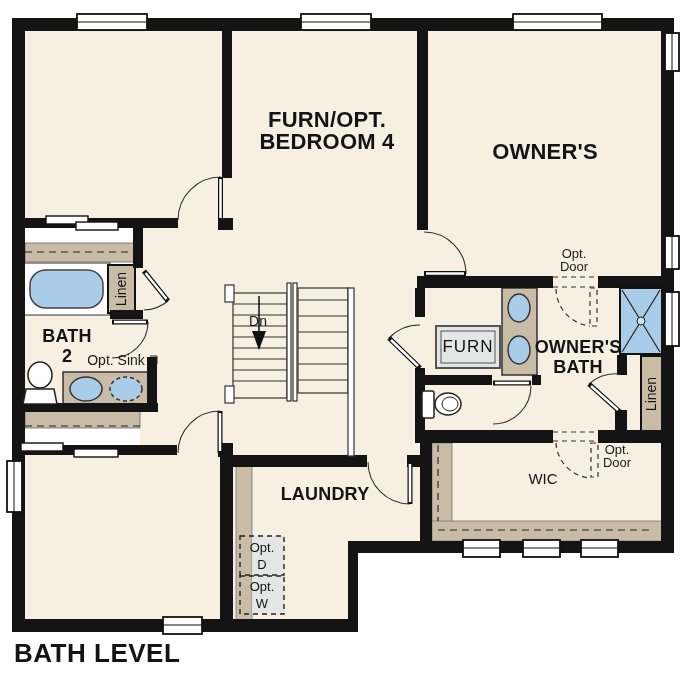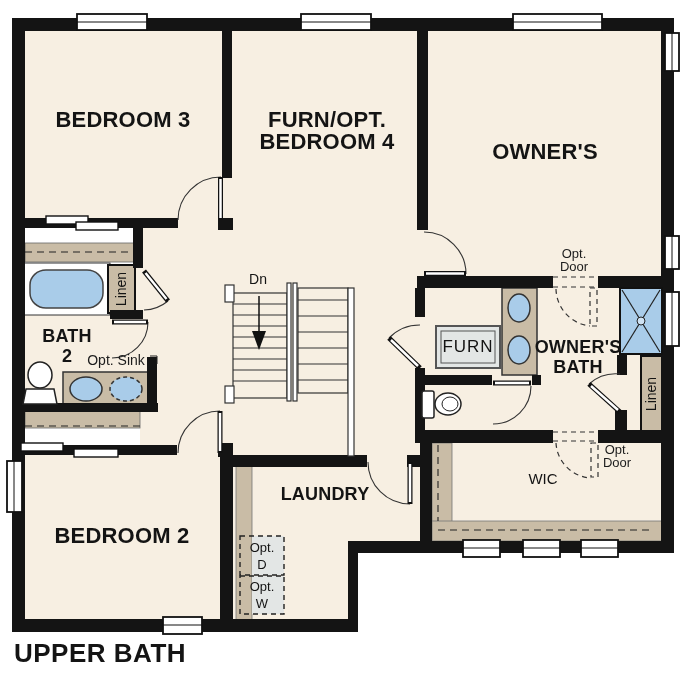--- a/index.html
+++ b/index.html
@@ -9,21 +9,21 @@
   .lbl{position:absolute;transform:translate(-50%,-50%);color:#141414;text-align:center;
        white-space:nowrap;font-family:"Liberation Sans",sans-serif;}
   .room{font-weight:bold;font-size:22px;letter-spacing:.2px;}
   .room.md{font-size:18px;}
   .room .ln{display:block;line-height:22px;}
   .room.md .ln{line-height:20px;}
   .small{font-size:13px;color:#1c1c1c;}
   .small .ln{display:block;line-height:13px;}
   .vert{transform:translate(-50%,-50%) rotate(-90deg);font-size:14px;}
   .wic-lbl{font-size:15px;}
-  .dn-lbl{font-size:14px;}
+  .dn-lbl{font-size:14px;margin-top:42px;}
   .furn-lbl{font-size:17px;letter-spacing:1px;}
   .optbox{font-size:13px;}
   .optbox .ln{display:block;line-height:17px;}
   #plan-title{position:absolute;left:14px;top:638px;font-weight:bold;font-size:26px;
               letter-spacing:.5px;color:#141414;transform:none;}
 </style>
 </head>
 <body>
 
 <div id="stage">
@@ -270,21 +270,20 @@
     </g>
     <g stroke="#333" stroke-width="1.2" stroke-dasharray="5 4" fill="none">
       <line x1="553" y1="432" x2="597" y2="432"></line>
       <line x1="553" y1="441" x2="597" y2="441"></line>
       <rect x="591" y="443" width="7" height="34"></rect>
       <path d="M556 443 A37 37 0 0 0 591 478"></path>
     </g>
   </g>
 </svg>
 
-<div class="lbl room" style="left:123px;top:120px">BEDROOM 3</div>
 
 <div class="lbl room" style="left:327px;top:131px">
   <span class="ln">FURN/OPT.</span>
   <span class="ln">BEDROOM 4</span>
 </div>
 
 <div class="lbl room" style="left:545px;top:152px">
   <span class="ln">OWNER'S</span>
 </div>
 
@@ -325,17 +324,16 @@
 <div class="lbl optbox" style="left:262px;top:556px">
   <span class="ln">Opt.</span>
   <span class="ln">D</span>
 </div>
 
 <div class="lbl optbox" style="left:262px;top:595px">
   <span class="ln">Opt.</span>
   <span class="ln">W</span>
 </div>
 
-<div class="lbl room" style="left:122px;top:536px">BEDROOM 2</div>
-
-<div class="lbl" id="plan-title">UPPER BATH</div>
+
+<div class="lbl" id="plan-title">BATH LEVEL</div>
 
 </div>
 
 </body></html>

